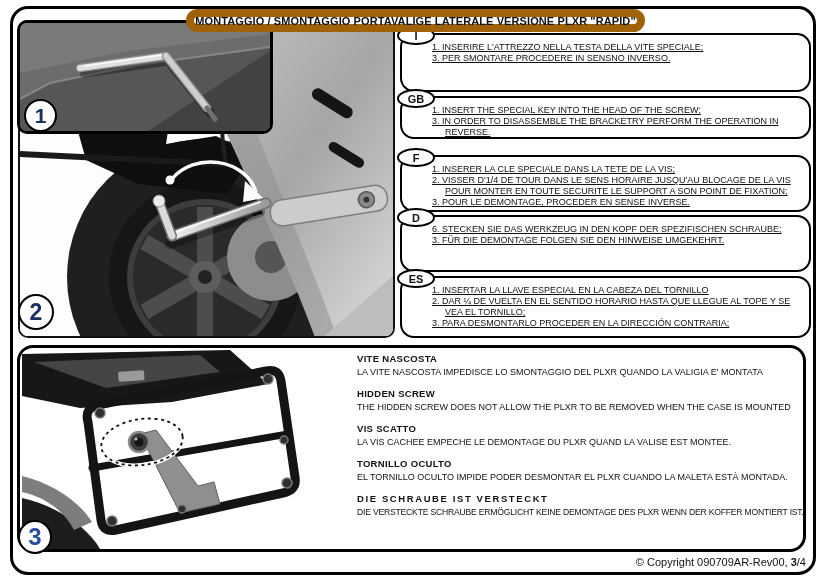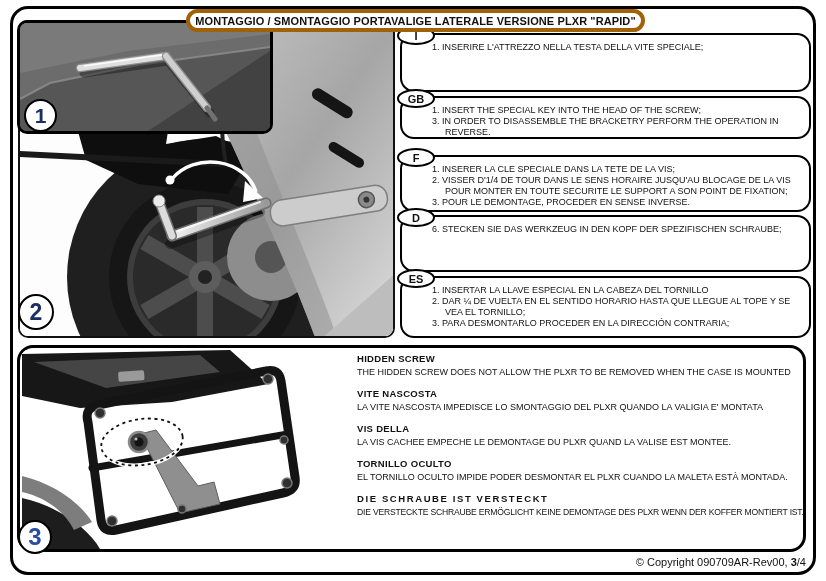--- a/index.html
+++ b/index.html
@@ -7,21 +7,21 @@
   .page {
     position: relative; width: 826px; height: 581px; background: #fff;
     font-family: "Liberation Sans", sans-serif; color: #111; overflow: hidden;
   }
   .outer-border {
     position: absolute; left: 10px; top: 6px; width: 806px; height: 569px;
     border: 3px solid #000; border-radius: 18px; z-index: 1; background: #fff;
   }
   .title-pill {
     position: absolute; left: 186px; top: 9px; width: 459px; height: 23px;
-    background: #fff; border: 4px solid #a16207; border-radius: 13px;
+    background: #fff; border: 8px solid #a16207; border-radius: 13px;
     display: flex; align-items: center; justify-content: center;
     font-weight: 700; font-size: 11px; letter-spacing: .1px; z-index: 6; white-space: nowrap;
   }
   .photo2 {
     position: absolute; left: 18px; top: 20px; width: 377px; height: 318px;
     border: 2px solid #111; border-radius: 10px; overflow: hidden; background: #fff; z-index: 2;
   }
   .photo1 {
     position: absolute; left: 17px; top: 20px; width: 256px; height: 114px;
     border: 3px solid #000; border-radius: 10px; overflow: hidden; background: #565656; z-index: 4;
@@ -37,21 +37,21 @@
   .lang-box {
     position: absolute; left: 400px; width: 411px; background: #fff;
     border: 2.5px solid #000; border-radius: 14px; z-index: 3;
   }
   .lang-badge {
     position: absolute; left: -5px; top: -9px; width: 38px; height: 19px;
     background: #fff; border: 2.5px solid #000; border-radius: 50%;
     display: flex; align-items: center; justify-content: center;
     font-weight: 700; font-size: 11px;
   }
-  .steps { position: absolute; left: 30px; top: 7px; right: 8px; }
+  .steps { position: absolute; left: 30px; top: 7px; right: 8px; text-decoration: underline; }
   .step  { font-size: 9px; line-height: 11px; padding-left: 13px; text-indent: -13px; }
   .bottom-box {
     position: absolute; left: 17px; top: 345px; width: 789px; height: 207px;
     border: 3px solid #000; border-radius: 16px; background: #fff; overflow: hidden; z-index: 2;
   }
   .fig3-art { position: absolute; left: 2px; top: 2px; }
   .notes { position: absolute; left: 357px; top: 353px; width: 452px; z-index: 3; }
   .note  { margin-bottom: 11px; }
   .note-title { font-size: 9.5px; font-weight: 700; letter-spacing: .3px; }
   .note-body  { font-size: 9px; margin-top: 3px; }
@@ -157,20 +157,21 @@
   <div class="title-pill">
     <span>MONTAGGIO / SMONTAGGIO PORTAVALIGE LATERALE VERSIONE PLXR "RAPID"</span>
   </div>
 
   <section class="lang-box" style="top:33px;height:59px">
     <span class="lang-badge">
         <span>I</span>
       </span>
     <div class="steps">
       <div class="step">1. INSERIRE L'ATTREZZO NELLA TESTA DELLA VITE SPECIALE;</div>
+      <div class="step">3. PER SMONTARE PROCEDERE IN SENSNO INVERSO.</div>
     </div>
   </section>
 
   <section class="lang-box" style="top:96px;height:43px">
     <span class="lang-badge">
         <span>GB</span>
       </span>
     <div class="steps">
       <div class="step">1. INSERT THE SPECIAL KEY INTO THE HEAD OF THE SCREW;</div>
       <div class="step">3. IN ORDER TO DISASSEMBLE THE BRACKETRY PERFORM THE OPERATION IN REVERSE.</div>
@@ -187,20 +188,21 @@
       <div class="step">3. POUR LE DEMONTAGE, PROCEDER EN SENSE INVERSE.</div>
     </div>
   </section>
 
   <section class="lang-box" style="top:215px;height:57px">
     <span class="lang-badge">
         <span>D</span>
       </span>
     <div class="steps">
       <div class="step">6. STECKEN SIE DAS WERKZEUG IN DEN KOPF DER SPEZIFISCHEN SCHRAUBE;</div>
+      <div class="step">3. FÜR DIE DEMONTAGE FOLGEN SIE DEN HINWEISE UMGEKEHRT.</div>
     </div>
   </section>
 
   <section class="lang-box" style="top:276px;height:62px">
     <span class="lang-badge">
         <span>ES</span>
       </span>
     <div class="steps">
       <div class="step">1. INSERTAR LA LLAVE ESPECIAL EN LA CABEZA DEL TORNILLO</div>
       <div class="step">2. DAR ¼ DE VUELTA EN EL SENTIDO HORARIO HASTA QUE LLEGUE AL TOPE Y SE VEA EL TORNILLO;</div>
@@ -238,29 +240,29 @@
       </g>
     </svg>
   </section>
 
   <div class="fig-badge badge3">
       <span>3</span>
     </div>
 
   <div class="notes">
     <div class="note">
+      <div class="note-title">VITE NASCOSTA</div>
+      <div class="note-body">LA VITE NASCOSTA IMPEDISCE LO SMONTAGGIO DEL PLXR QUANDO LA VALIGIA E' MONTATA</div>
+    </div>
+    <div class="note">
       <div class="note-title">HIDDEN SCREW</div>
       <div class="note-body">THE HIDDEN SCREW DOES NOT ALLOW THE PLXR TO BE REMOVED WHEN THE CASE IS MOUNTED</div>
     </div>
     <div class="note">
-      <div class="note-title">VITE NASCOSTA</div>
-      <div class="note-body">LA VITE NASCOSTA IMPEDISCE LO SMONTAGGIO DEL PLXR QUANDO LA VALIGIA E' MONTATA</div>
-    </div>
-    <div class="note">
-      <div class="note-title">VIS DELLA</div>
+      <div class="note-title">VIS SCATTO</div>
       <div class="note-body">LA VIS CACHEE EMPECHE LE DEMONTAGE DU PLXR QUAND LA VALISE EST MONTEE.</div>
     </div>
     <div class="note">
       <div class="note-title">TORNILLO OCULTO</div>
       <div class="note-body">EL TORNILLO OCULTO IMPIDE PODER DESMONTAR EL PLXR CUANDO LA MALETA ESTÀ MONTADA.</div>
     </div>
     <div class="note note-de">
       <div class="note-title">DIE SCHRAUBE IST VERSTECKT</div>
       <div class="note-body">DIE VERSTECKTE SCHRAUBE ERMÖGLICHT KEINE DEMONTAGE DES PLXR WENN DER KOFFER MONTIERT IST.</div>
     </div>

